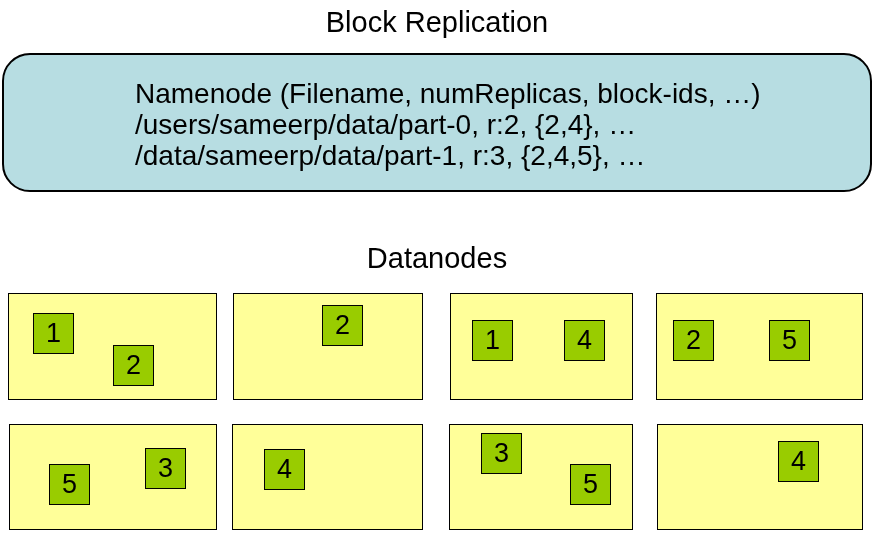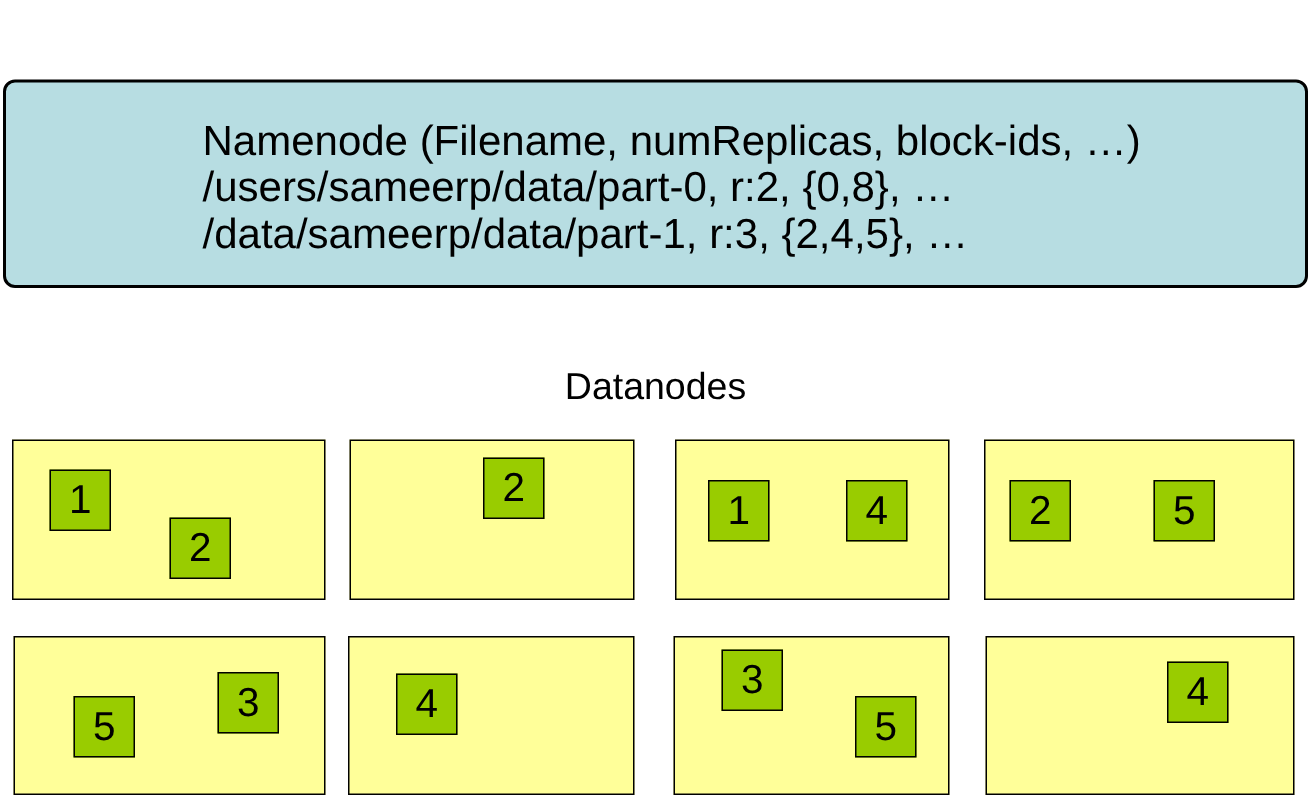--- a/index.html
+++ b/index.html
@@ -28,38 +28,38 @@
   }
   .namenode-box {
     position: absolute;
     left: 2px;
     top: 53px;
     width: 870px;
     height: 139px;
     box-sizing: border-box;
     background: var(--namenode-fill, #b7dde2);
     border: 2px solid var(--border, #000000);
-    border-radius: 8px;
+    border-radius: 28px;
   }
   .namenode-text {
     position: absolute;
     left: 131px;
     top: 23px;
     font-size: 28px;
     line-height: 31px;
     color: #000000;
     white-space: nowrap;
   }
   .datanodes-label {
     position: absolute;
     top: 242px;
     left: 0;
     width: 100%;
     text-align: center;
-    font-size: 25px;
+    font-size: 29px;
     line-height: 32px;
     color: #000000;
     white-space: nowrap;
   }
   .datanode-box {
     position: absolute;
     box-sizing: border-box;
     background: var(--datanode-fill, #ffff99);
     border: 1px solid var(--border, #000000);
   }
@@ -75,25 +75,26 @@
     justify-content: center;
     font-size: 27px;
     color: #000000;
   }
 </style>
 </head>
 <body>
 
 <div class="page">
 
+  <div class="diagram-title">Block Replication</div>
 
   <div class="namenode-box">
     <div class="namenode-text">
       <div>Namenode (Filename, numReplicas, block-ids, …)</div>
-      <div>/users/sameerp/data/part-0, r:2, {0,8}, …</div>
+      <div>/users/sameerp/data/part-0, r:2, {2,4}, …</div>
       <div>/data/sameerp/data/part-1, r:3, {2,4,5}, …</div>
     </div>
   </div>
 
   <div class="datanodes-label">Datanodes</div>
 
   <div class="datanode-box" style="left:8px; top:293px; width:209px; height:107px;">
     <div class="block-square" style="left:24px; top:19px;">1</div>
     <div class="block-square" style="left:104px; top:51px;">2</div>
   </div>

